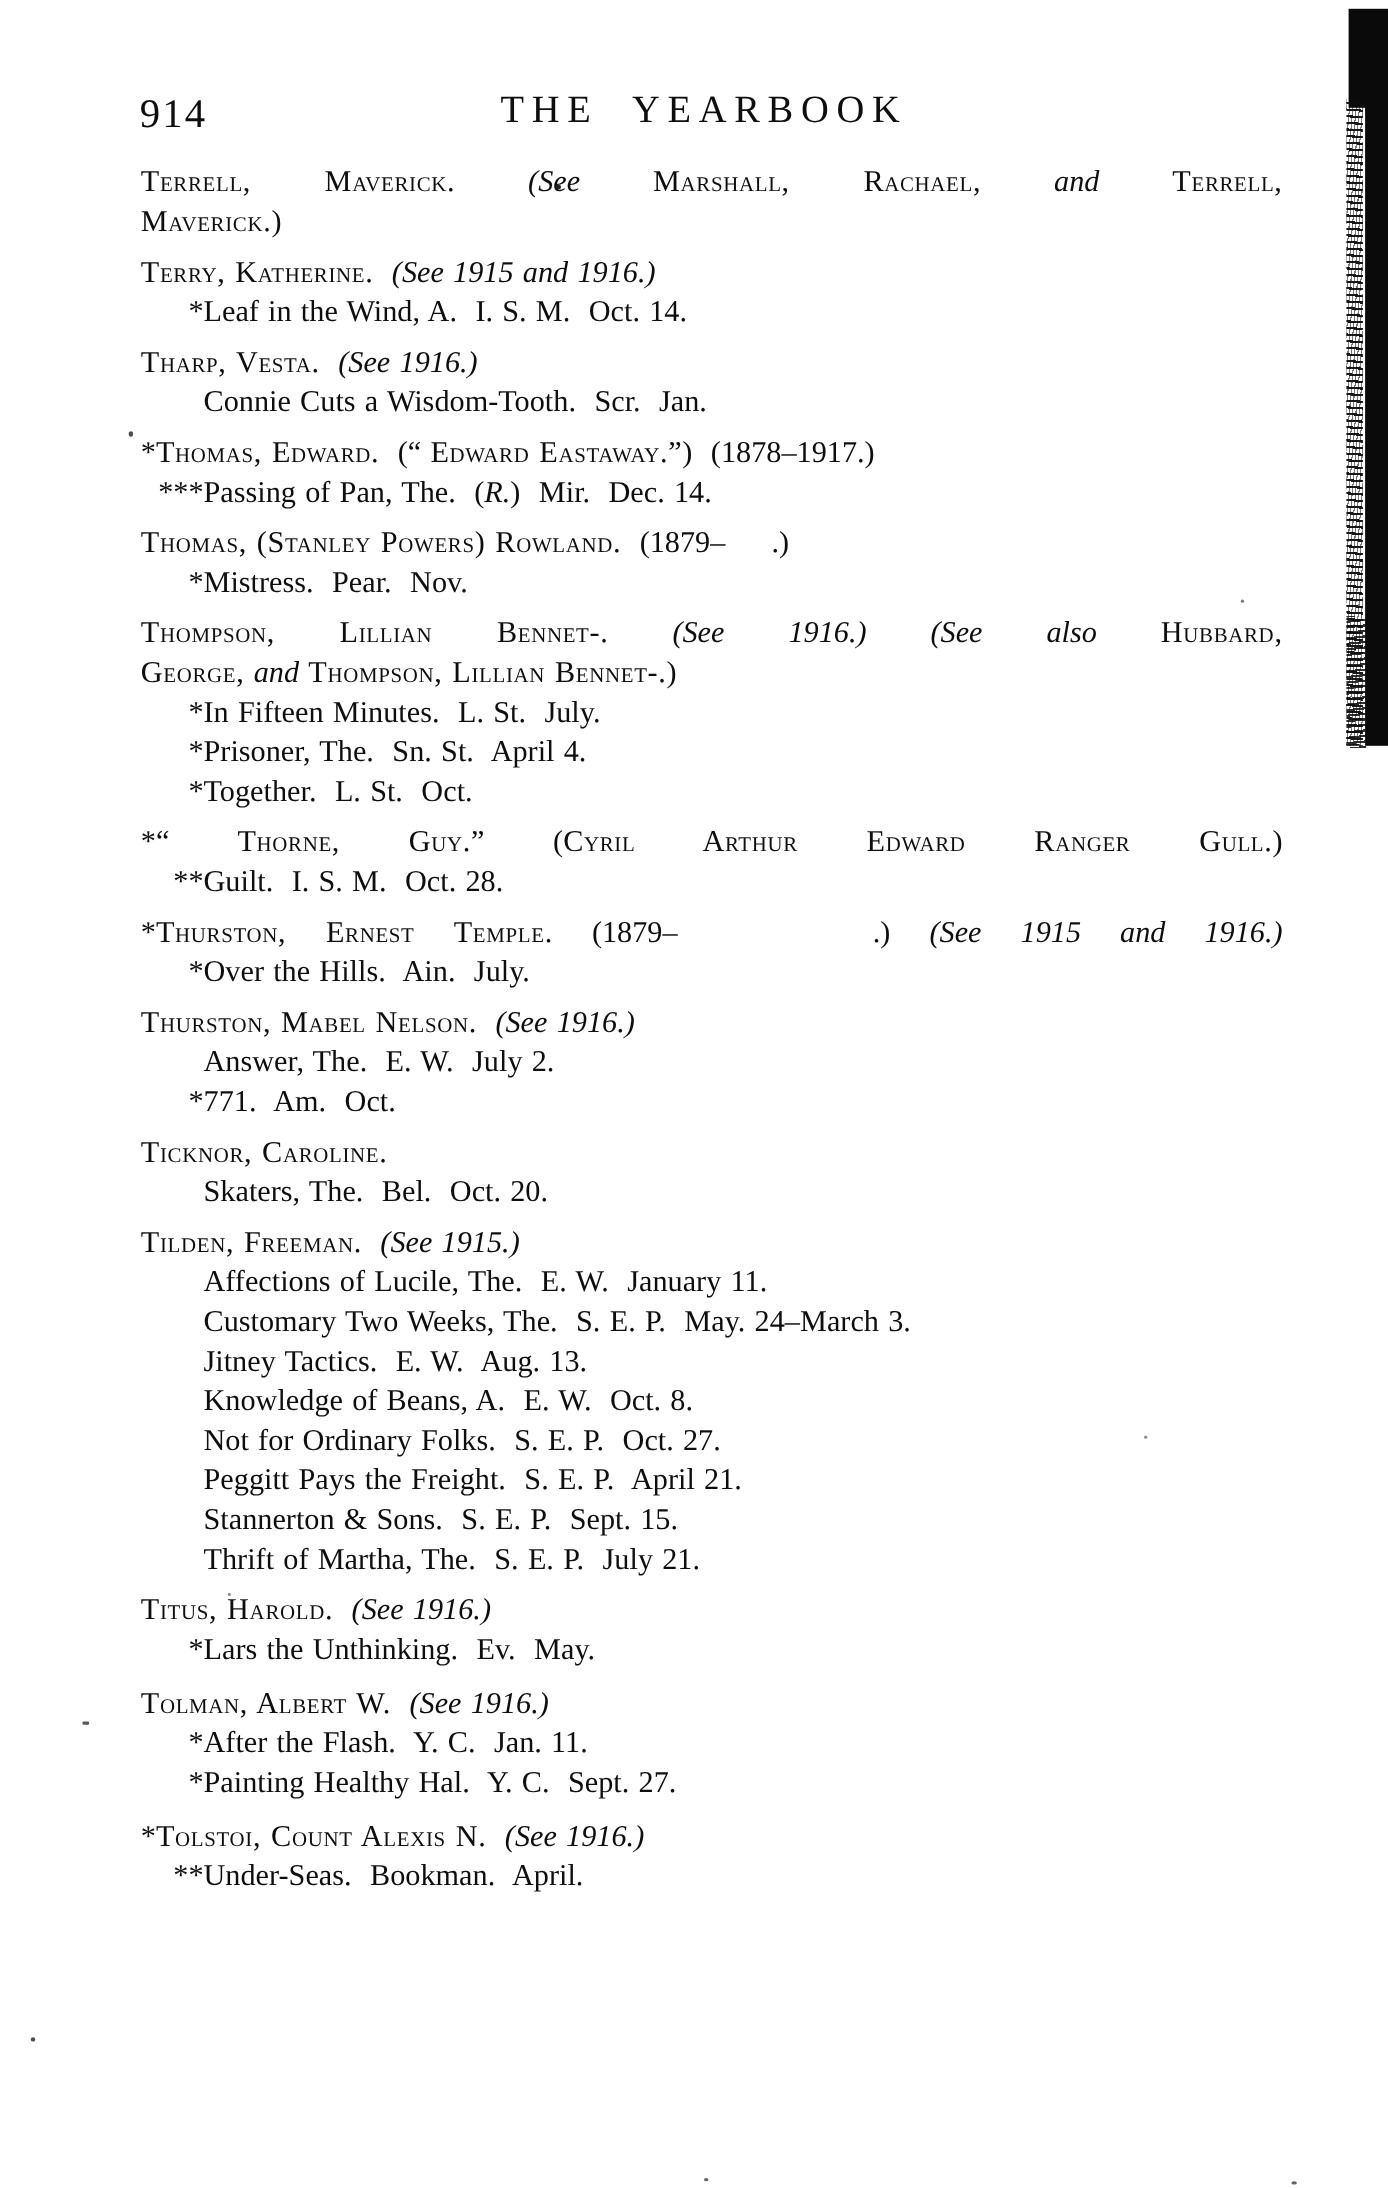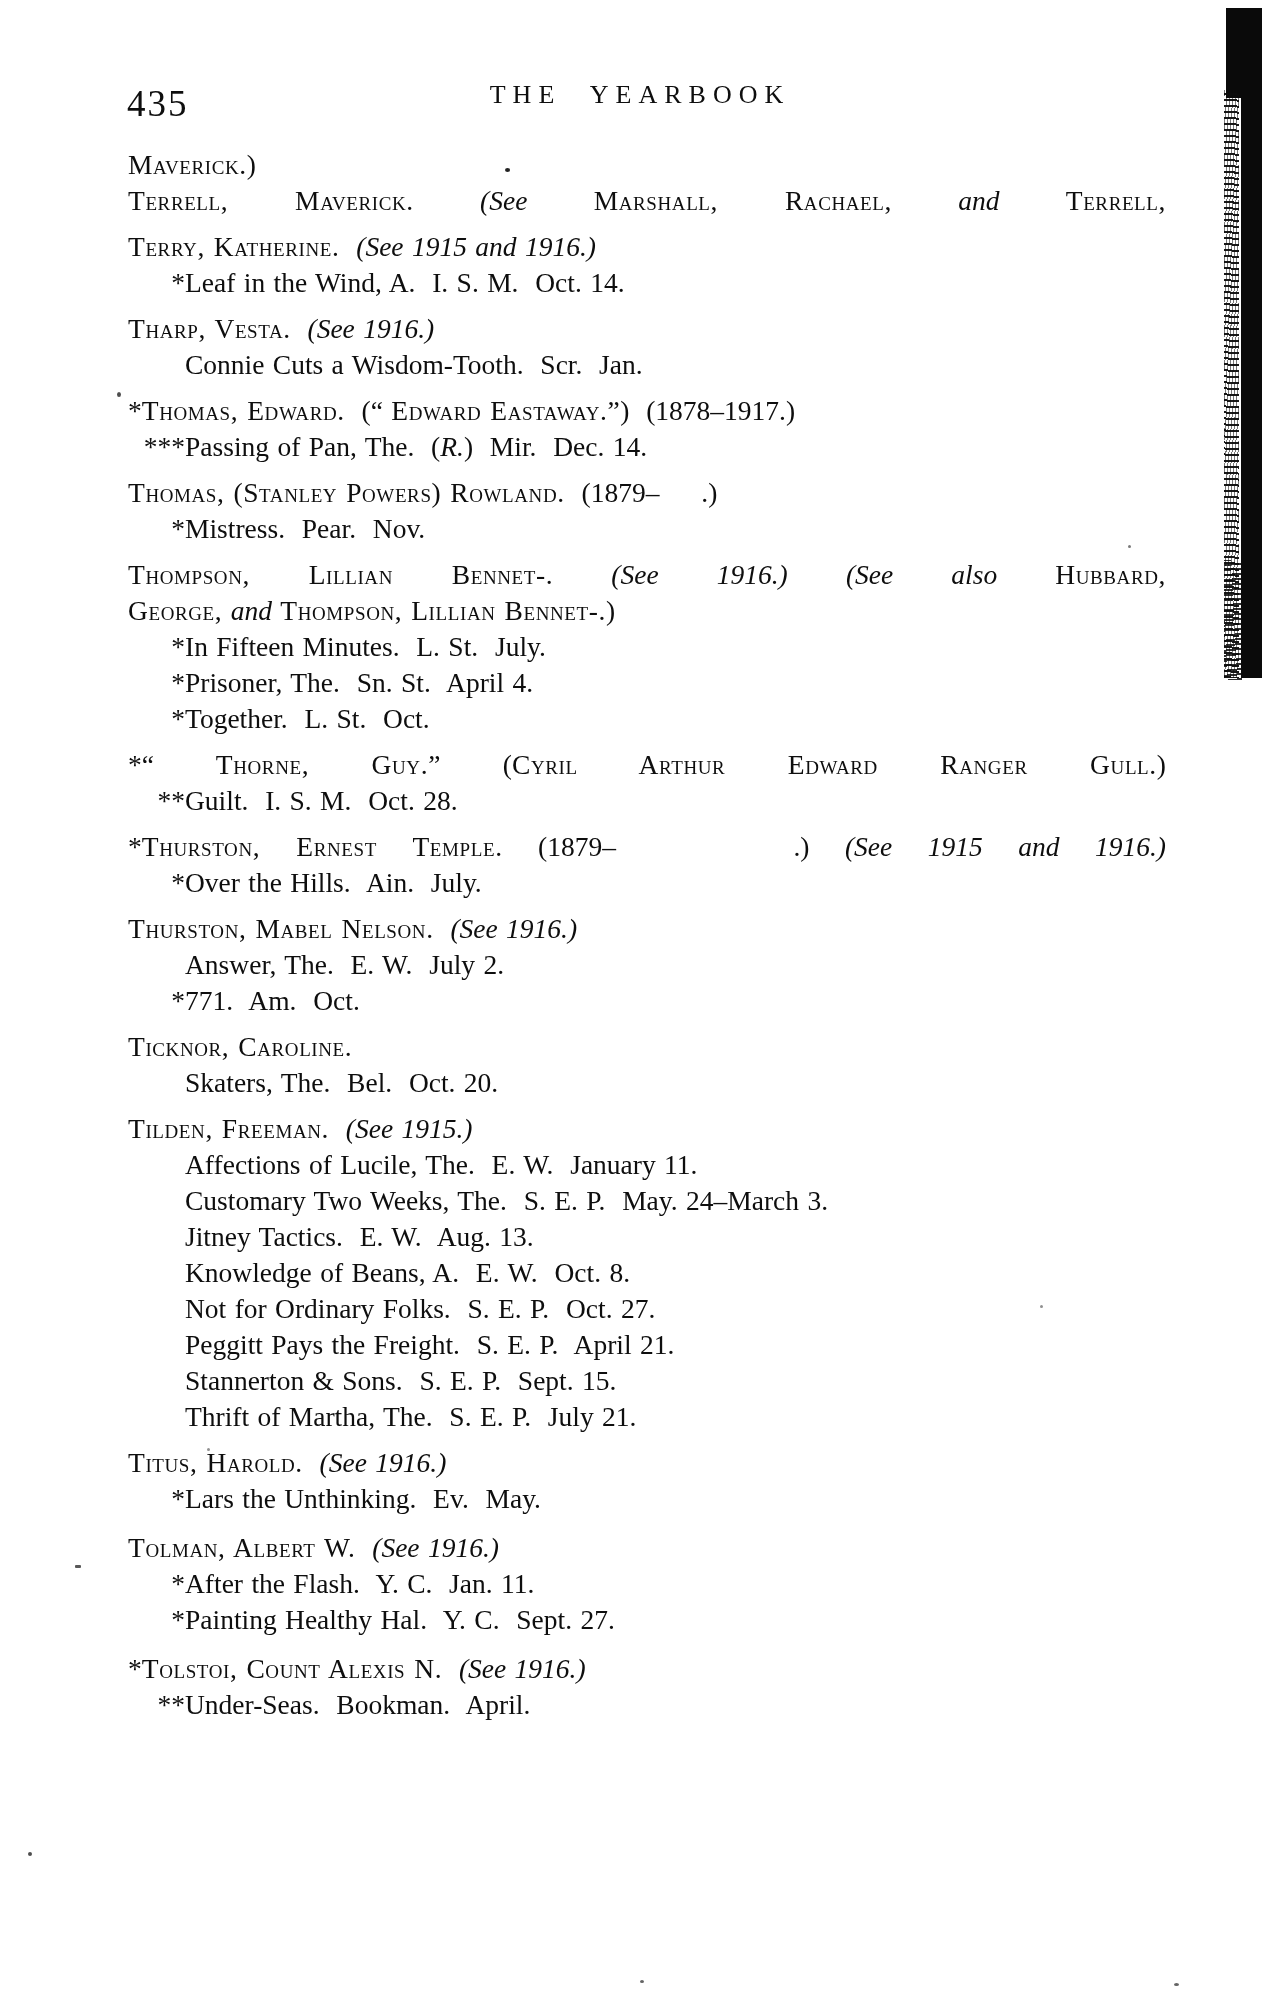--- a/index.html
+++ b/index.html
@@ -12,21 +12,21 @@
     overflow: hidden;
   }
 
   
   .page-number {
     position: absolute; top: 82px; left: 127px;
     font-size: 37px; letter-spacing: 2px;
   }
   .page-title {
     position: absolute; top: 80px; left: 360px; width: 560px;
-    font-size: 26px; letter-spacing: 7px; word-spacing: 16px;
+    font-size: 35px; letter-spacing: 7px; word-spacing: 16px;
     text-align: center; white-space: nowrap;
   }
 
   
   .index-list {
     position: absolute; top: 147px; left: 128px; width: 1038px;
     font-size: 27.5px; line-height: 36px;
     word-spacing: 1.5px;
   }
   .entry { margin-bottom: 10px; }
@@ -86,27 +86,27 @@
   .sp4 { left: 75px;  top: 1565px; width: 6px; height: 3px; border-radius: 1px; opacity: .75; }
   .sp6 { left: 1040px; top: 1305px; width: 3px; height: 3px; opacity: .5; }
   .sp7 { left: 640px;  top: 1980px; width: 4px; height: 3px; opacity: .7; }
   .sp8 { left: 1174px; top: 1983px; width: 5px; height: 3px; opacity: .7; }
   .sp9 { left: 207px;  top: 1448px; width: 3px; height: 3px; opacity: .5; }
   .sp10 { left: 28px;  top: 1852px; width: 4px; height: 4px; opacity: .8; }
 </style>
 </head>
 <body>
 
-<div class="page-number">435</div>
+<div class="page-number">914</div>
 <div class="page-title">THE YEARBOOK</div>
 
 <main class="index-list">
     <div class="entry">
+      <div class="head-line justify"><span class="seg sc">Terrell, Maverick.</span><span class="seg it"> (See </span><span class="seg sc">Marshall, Rachael,</span><span class="seg it"> and </span><span class="seg sc">Terrell,</span></div>
       <div class="head-line"><span class="seg sc">Maverick.)</span></div>
-      <div class="head-line justify"><span class="seg sc">Terrell, Maverick.</span><span class="seg it"> (See </span><span class="seg sc">Marshall, Rachael,</span><span class="seg it"> and </span><span class="seg sc">Terrell,</span></div>
     </div>
     <div class="entry">
       <div class="head-line"><span class="seg sc">Terry, Katherine.</span><span class="seg it">  (See 1915 and 1916.)</span></div>
       <div class="work-line"><span class="stars">*</span><span class="seg rm">Leaf in the Wind, A.  I. S. M.  Oct. 14.</span></div>
     </div>
     <div class="entry">
       <div class="head-line"><span class="seg sc">Tharp, Vesta.</span><span class="seg it">  (See 1916.)</span></div>
       <div class="work-line"><span class="seg rm">Connie Cuts a Wisdom-Tooth.  Scr.  Jan.</span></div>
     </div>
     <div class="entry">

